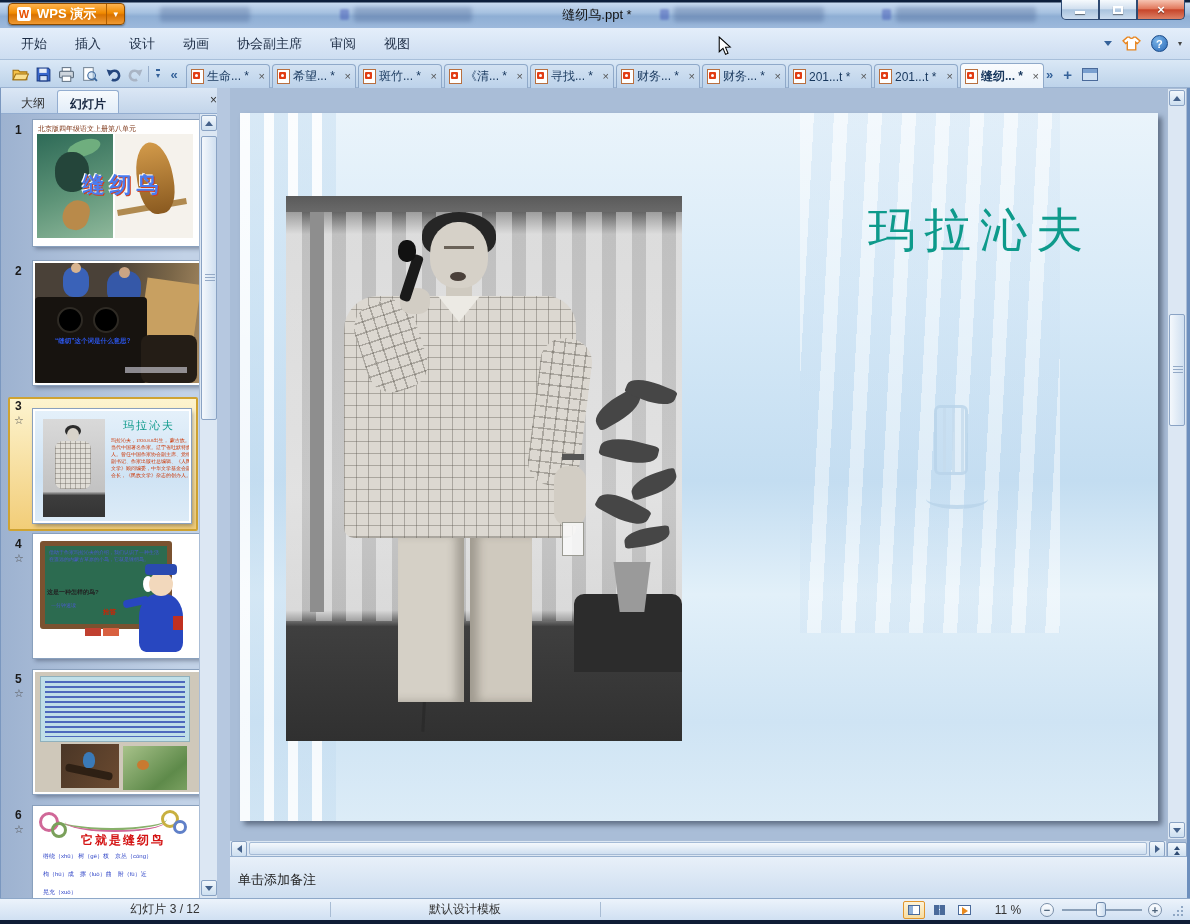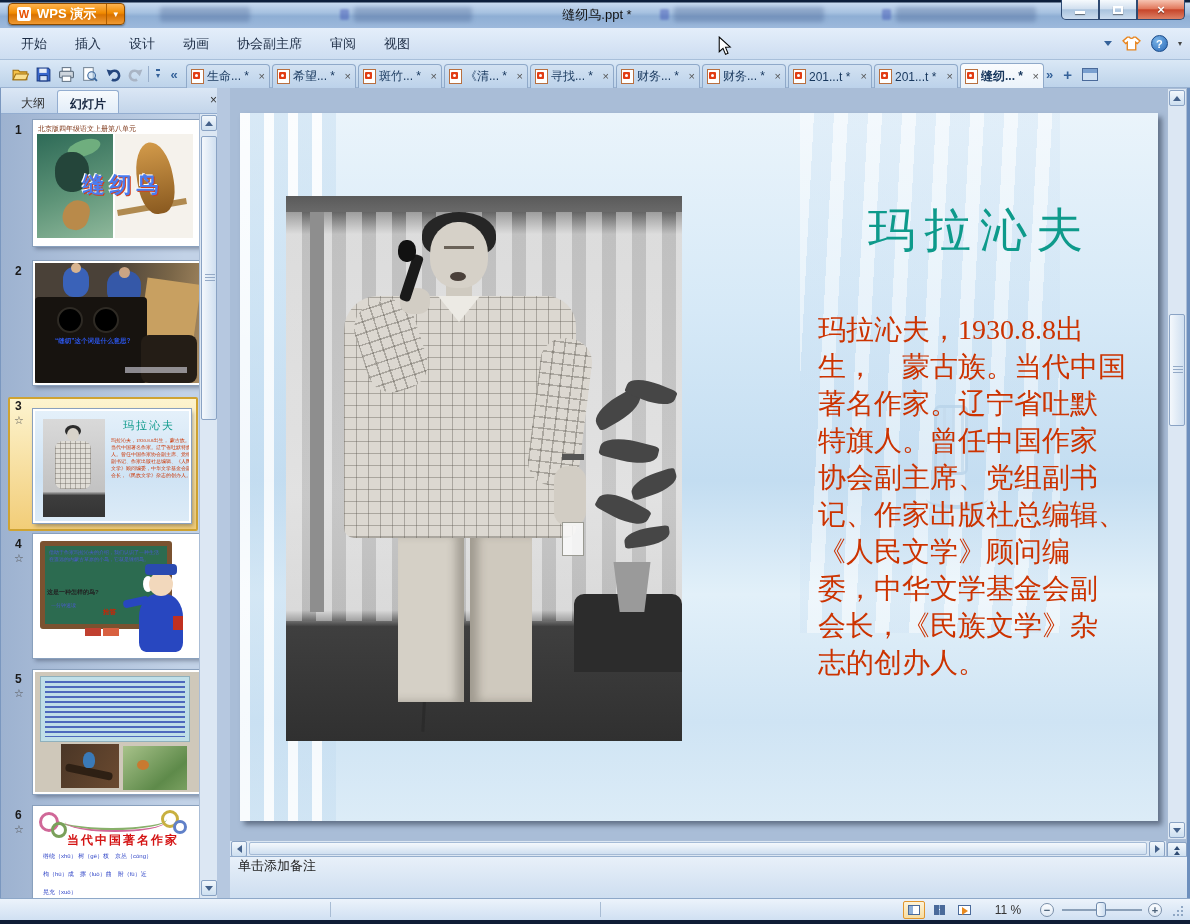--- a/index.html
+++ b/index.html
@@ -263,21 +263,21 @@
     border:1px solid #a5bbd6; border-radius:2px; }
   .navbtn { position:absolute; left:937px; width:20px; height:16px;
     background:linear-gradient(180deg,#f2f7fc,#cddff0); border:1px solid #8aa3c4; border-radius:2px;
     display:flex; flex-direction:column; align-items:center; justify-content:center; gap:1px; }
   .tri-xs-up { width:0; height:0; border-left:3px solid transparent; border-right:3px solid transparent; border-bottom:4px solid #2e4a72; }
   .tri-xs-down { width:0; height:0; border-left:3px solid transparent; border-right:3px solid transparent; border-top:4px solid #2e4a72; }
 
   
   #notes { position:absolute; left:0; top:768px; width:957px; height:46px;
     background:linear-gradient(180deg,#e8f0f9,#cbdcef); border-top:1px solid #94aecd;
-    display:flex; padding-left:8px; font-size:13px; color:#222; }
+    display:flex; align-items:center; padding-left:8px; font-size:13px; color:#222; }
 
   
   #statusbar { position:absolute; left:0; top:898px; width:1190px; height:22px;
     background:linear-gradient(180deg,#ecf3fb,#d0e0f2); border-top:1px solid #8ea8c8; font-size:12px; color:#333; }
   .scell { position:absolute; top:0; height:21px; display:flex; align-items:center; justify-content:center; }
   .sdiv { position:absolute; top:3px; width:1px; height:15px; background:#a8bcd4; }
   .viewbtn { position:absolute; top:2px; width:22px; height:18px; border:1px solid transparent; border-radius:2px;
     display:flex; align-items:center; justify-content:center; }
   .viewbtn.active { border-color:#e0962e; background:linear-gradient(180deg,#fdf3d8,#f7dda0); }
   .icon-normal { width:12px; height:10px; border:1px solid #4a6a9a; background:#fff; position:relative; }
@@ -565,21 +565,21 @@
 
     <span class="thumb-num" style="top:720px">6</span>
     <span class="thumb-star" style="top:735px">☆</span>
     <div class="tframe" style="top:718px;height:124px">
       <div class="t6-swoosh"></div>
       <div class="t6-swoosh2"></div>
       <div class="t6-ribbonL1"></div>
       <div class="t6-ribbonL2"></div>
       <div class="t6-ribbonR1"></div>
       <div class="t6-ribbonR2"></div>
-      <div class="t6-title">当代中国著名作家</div>
+      <div class="t6-title">它就是缝纫鸟</div>
       <div class="t6-line" style="top:44px">绺绕（xhǔ） 树（gē）杈　京丛（cóng）</div>
       <div class="t6-line" style="top:62px">枸（hú）成　摞（luò）曲　附（fù）近</div>
       <div class="t6-line" style="top:80px">晃充（xuō）</div>
     </div>
 
     <div id="panel-scroll">
       <div class="sbtn" style="top:1px">
           <span class="tri-up-s"></span>
         </div>
       <div class="sthumb" style="top:22px;height:284px">
@@ -629,30 +629,20 @@
         <div id="man-hair"></div>
         <div id="man-face"></div>
         <div id="man-brow"></div>
         <div id="man-mouth"></div>
         <div id="mic-hand"></div>
         <div id="mic-rod"></div>
         <div id="mic-head"></div>
       </div>
 
       <div id="slide-title">玛拉沁夫</div>
-      <div id="slide-body">玛拉沁夫，1930.8.8出
-生，　蒙古族。当代中国
-著名作家。辽宁省吐默
-特旗人。曾任中国作家
-协会副主席、党组副书
-记、作家出版社总编辑、
-《人民文学》顾问编
-委，中华文学基金会副
-会长，《民族文学》杂
-志的创办人。</div>
     </div>
 
     <div id="vscroll">
       <div class="sbtn" style="top:1px">
           <span class="tri-up-s"></span>
         </div>
       <div class="sthumb" style="top:225px;height:112px">
           <span class="sgrip"></span>
         </div>
       <div class="sbtn" style="top:733px">
@@ -678,21 +668,27 @@
           <span class="tri-right-s"></span>
         </div>
     </div>
 
     <div id="notes">
       <span>单击添加备注</span>
     </div>
   </div>
 
   <div id="statusbar">
+    <div class="scell" style="left:0;width:330px">
+      <span>幻灯片 3 / 12</span>
+    </div>
     <div class="sdiv" style="left:330px"></div>
+    <div class="scell" style="left:330px;width:270px">
+      <span>默认设计模板</span>
+    </div>
     <div class="sdiv" style="left:600px"></div>
 
     <div class="viewbtn active" style="left:903px">
       <span class="icon-normal"></span>
     </div>
     <div class="viewbtn" style="left:928px">
       <span class="icon-grid"></span>
     </div>
     <div class="viewbtn" style="left:953px">
       <span class="icon-show"></span>

